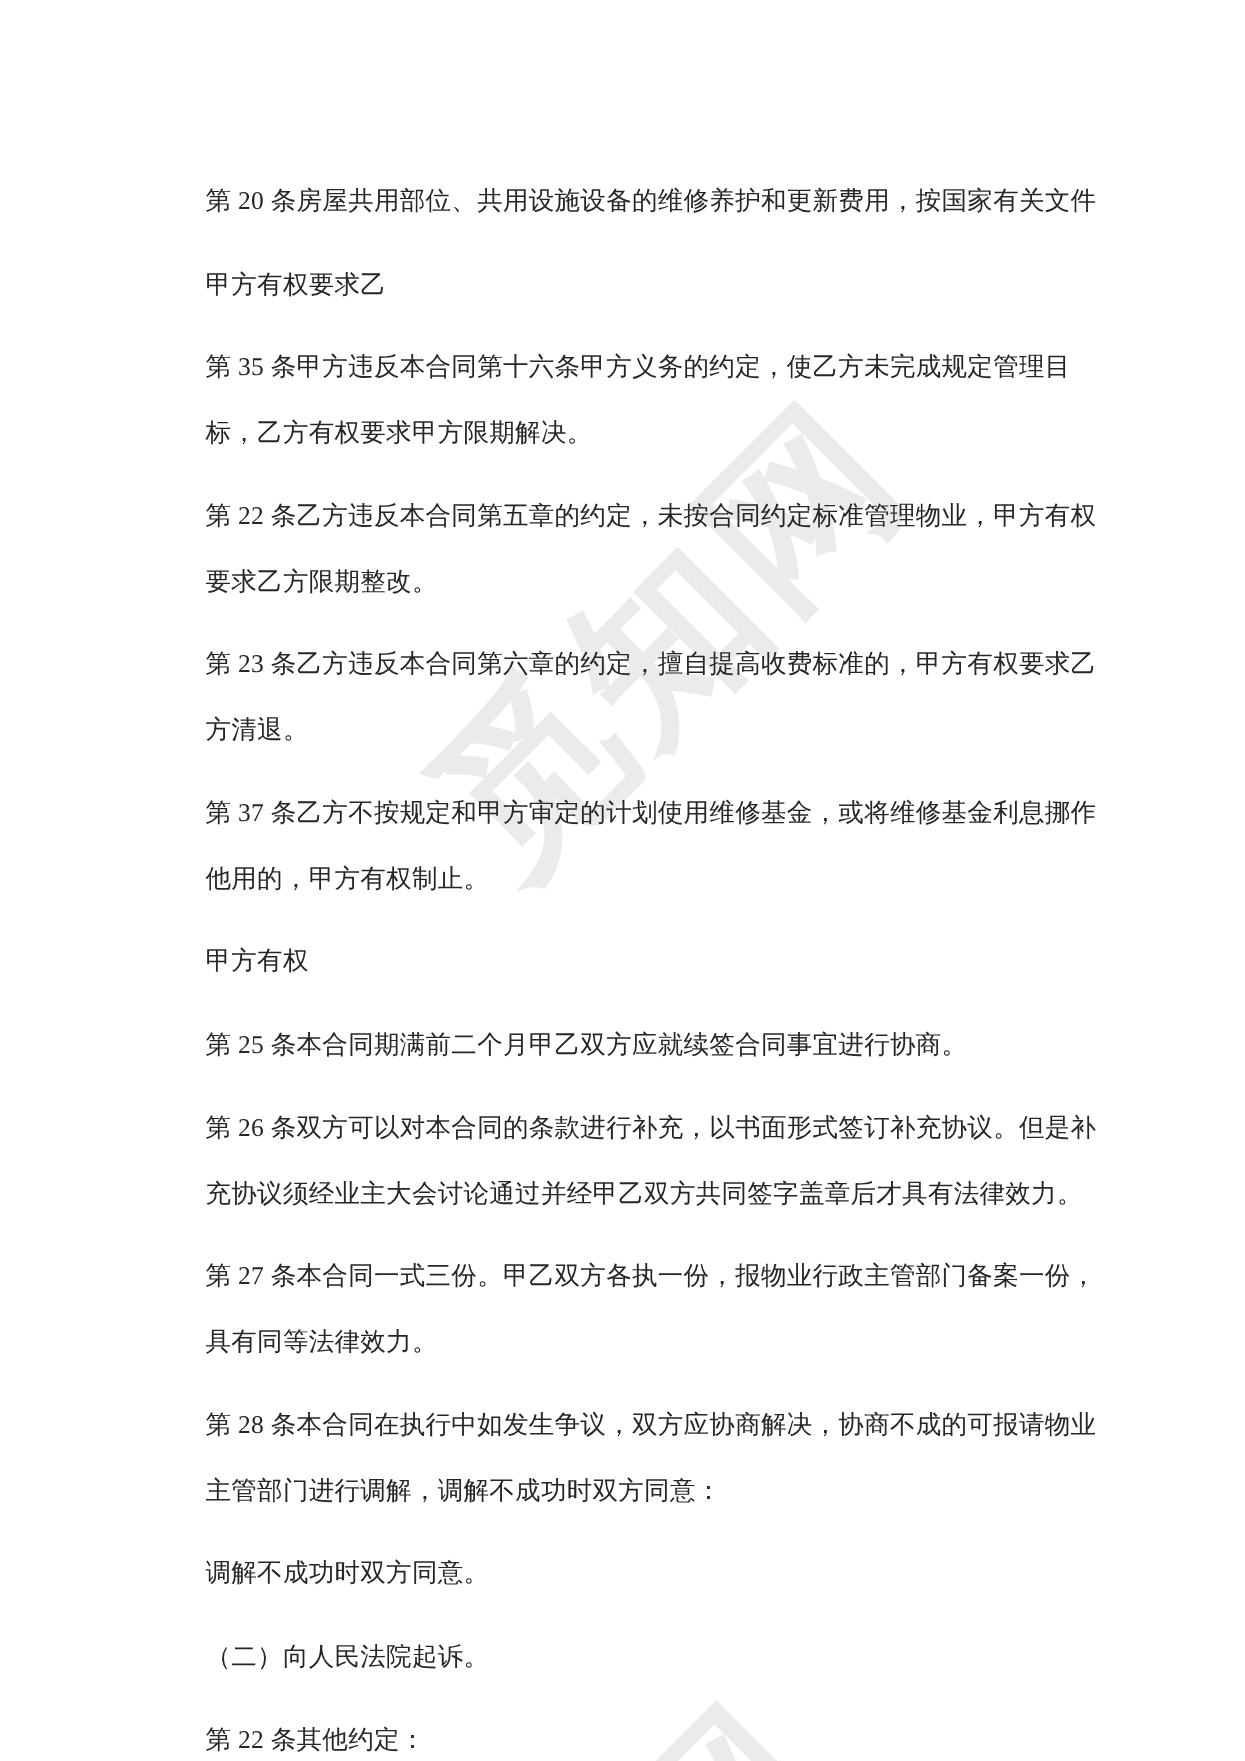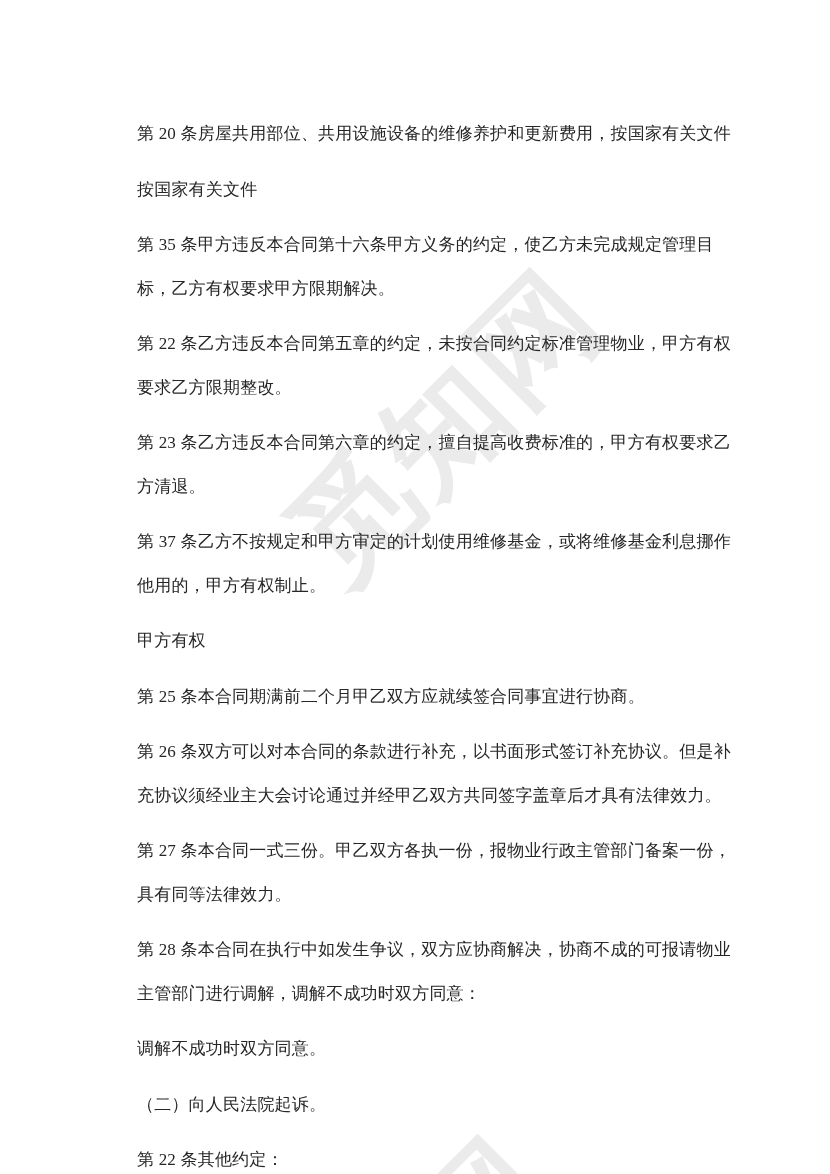--- a/index.html
+++ b/index.html
@@ -63,21 +63,21 @@
 
   <div class="watermark watermark--main">觅知网</div>
 
   <div class="watermark watermark--bottom">觅知网</div>
 
   <div class="content">
       <div class="paragraph">
         <div class="line">第 20 条房屋共用部位、共用设施设备的维修养护和更新费用，按国家有关文件</div>
       </div>
       <div class="paragraph">
-        <div class="line">按国家有关文件</div>
+        <div class="line">甲方有权要求乙</div>
       </div>
       <div class="paragraph">
         <div class="line">第 35 条甲方违反本合同第十六条甲方义务的约定，使乙方未完成规定管理目</div>
         <div class="line">标，乙方有权要求甲方限期解决。</div>
       </div>
       <div class="paragraph">
         <div class="line">第 22 条乙方违反本合同第五章的约定，未按合同约定标准管理物业，甲方有权</div>
         <div class="line">要求乙方限期整改。</div>
       </div>
       <div class="paragraph">

